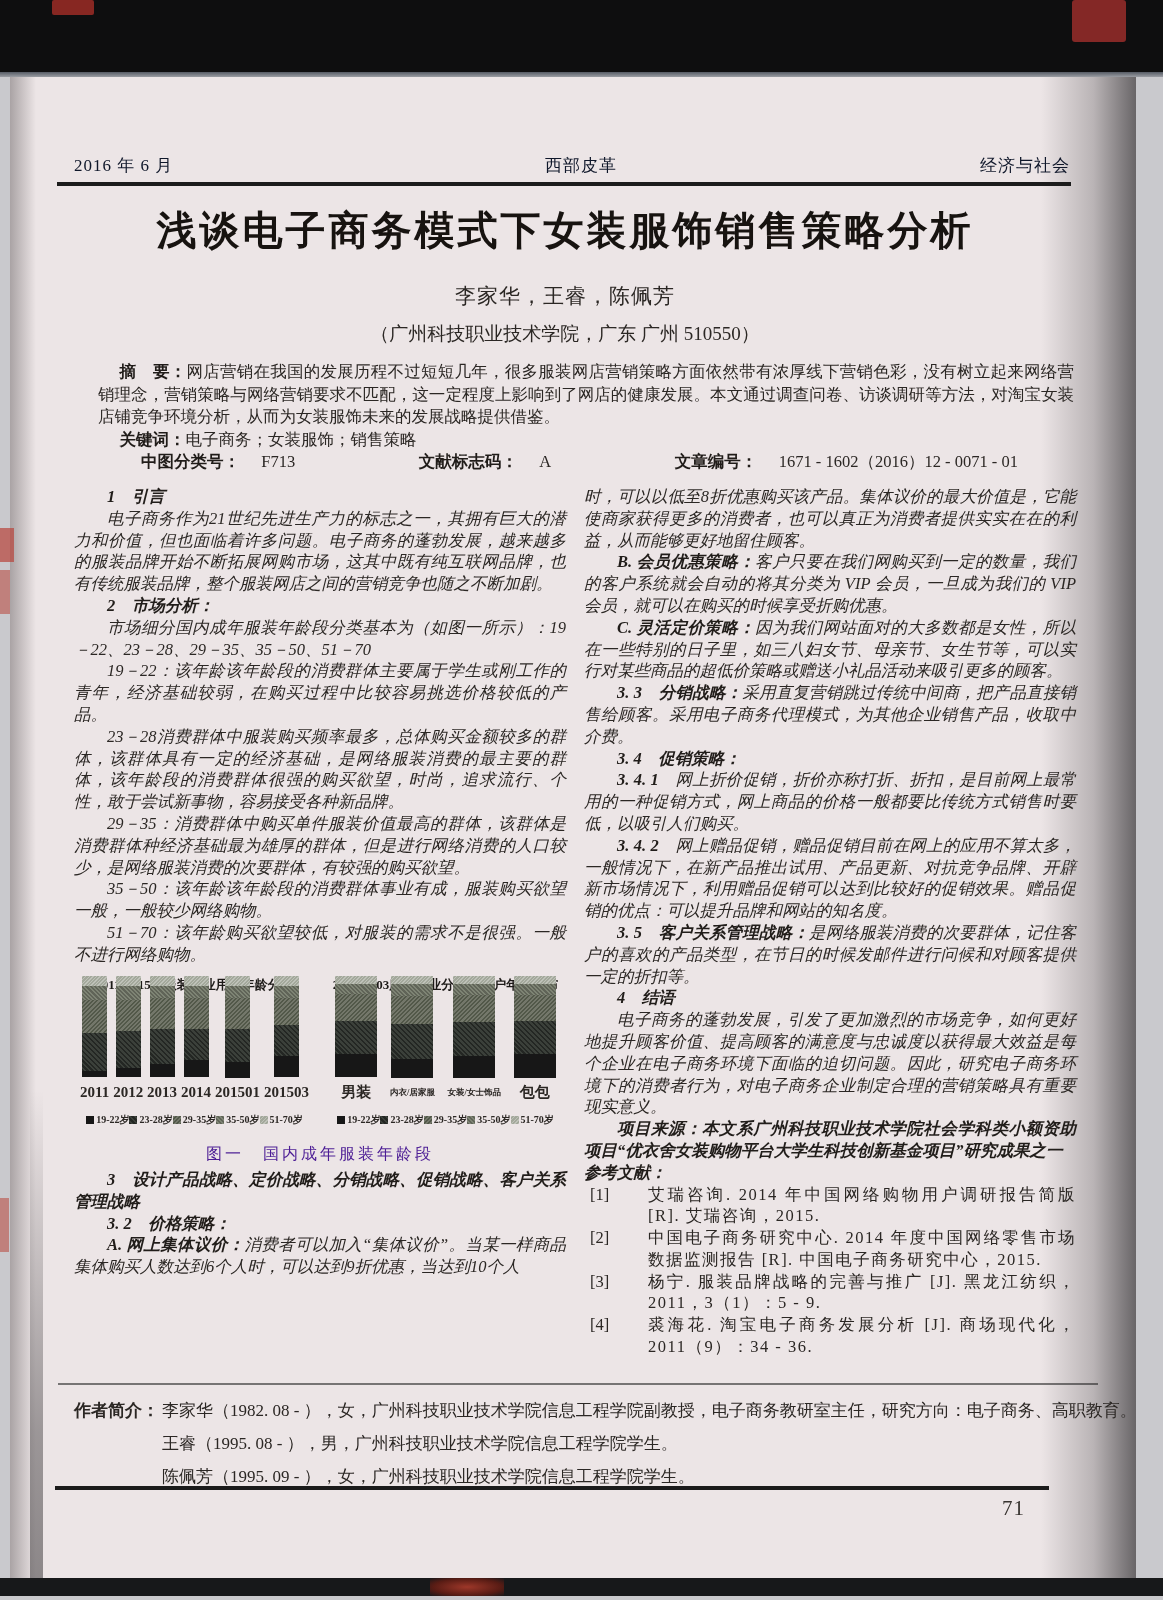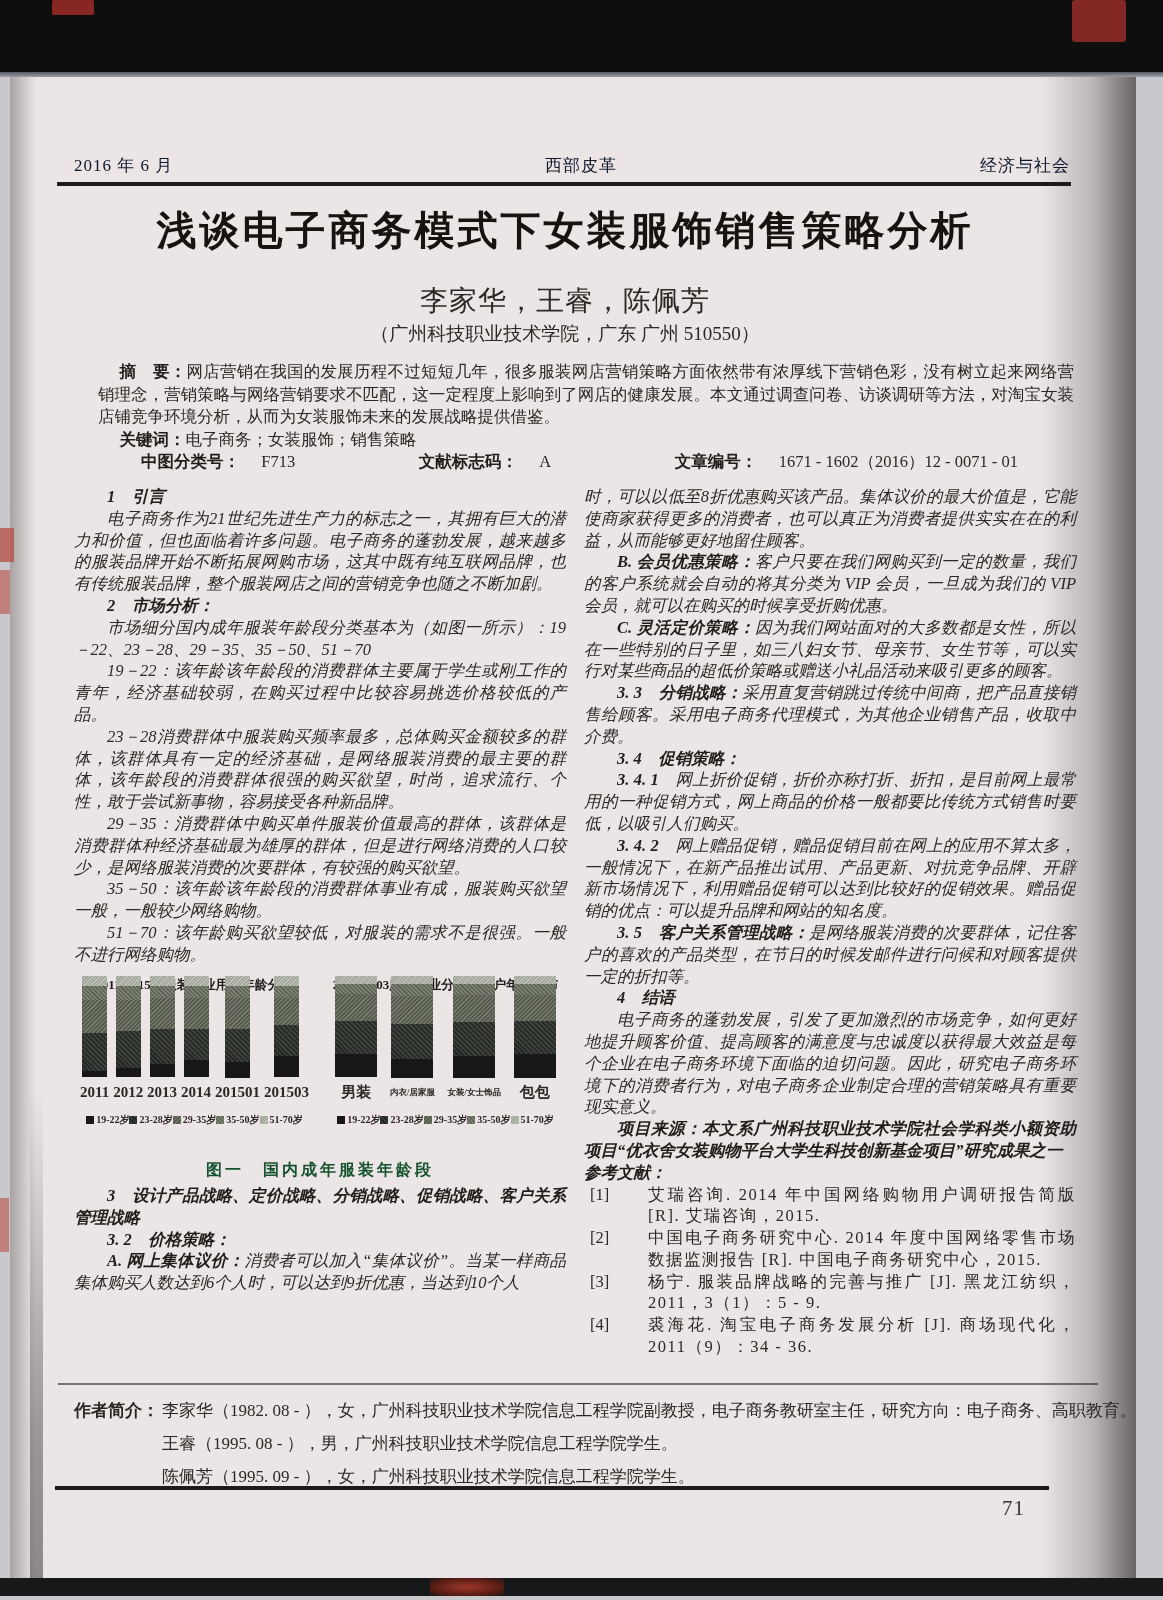--- a/index.html
+++ b/index.html
@@ -34,21 +34,21 @@
   
   .ph{position:absolute;top:154px;font-size:17px;color:#0f172a;letter-spacing:1px;}
   .ph-left{left:74px;}
   .ph-center{left:36px;width:1090px;text-align:center;}
   .ph-right{left:930px;width:140px;text-align:right;}
   .rule-header{position:absolute;left:57px;top:182px;width:1014px;height:4px;background:#1c1c1c;}
   
   .title{position:absolute;left:60px;top:203px;width:1010px;text-align:center;
     font-size:40px;font-weight:bold;letter-spacing:3px;color:#171310;}
   .authors{position:absolute;left:60px;top:282px;width:1010px;text-align:center;
-    font-size:28px;letter-spacing:1px;}
+    font-size:21px;letter-spacing:1px;}
   .affil{position:absolute;left:60px;top:321px;width:1010px;text-align:center;font-size:19px;}
   
   .abs{position:absolute;left:98px;top:361px;width:976px;font-size:16.5px;
     line-height:22.5px;text-align:justify;}
   .abs p{margin:0;}
   .abs .ind{text-indent:1.3em;}
   .abs b{color:#201c19;}
   .abs .meta span{display:inline-block;}
   .abs .meta .gap1{margin-right:98px;}
   .abs .meta .gap2{margin-right:98px;}
@@ -82,22 +82,22 @@
   .seg1{background:#3b403a;background-image:repeating-linear-gradient(45deg,rgba(0,0,0,.4) 0 1.5px,transparent 1.5px 3.5px);}
   .seg2{background:#525849;background-image:repeating-linear-gradient(135deg,rgba(235,230,225,.22) 0 1.5px,transparent 1.5px 3px);}
   .seg3{background:#7e8474;background-image:repeating-linear-gradient(45deg,rgba(40,40,35,.35) 0 1.5px,transparent 1.5px 3px);}
   .seg4{background:#a3a89b;background-image:repeating-linear-gradient(135deg,rgba(255,255,255,.3) 0 1px,transparent 1px 2.5px);}
   .bar-label{font-size:15px;font-weight:bold;margin-top:4px;white-space:nowrap;letter-spacing:0;}
   .bar-label.small{font-size:8.5px;}
   .legend{display:flex;justify-content:center;gap:0;margin-top:6px;font-size:10px;
     font-weight:bold;white-space:nowrap;letter-spacing:0;}
   .leg-item{display:inline-flex;align-items:center;gap:2px;}
   .sw{display:inline-block;width:8px;height:8px;flex:none;}
-  .fig-caption{text-align:center;font-weight:bold;font-size:16px;margin-top:28px;
-    letter-spacing:3px;color:#14532d;}
+  .fig-caption{text-align:center;font-weight:normal;font-size:16px;margin-top:12px;
+    letter-spacing:3px;color:#4c1d95;}
   
   .rule-footer{position:absolute;left:58px;top:1383px;width:1040px;height:2px;background:rgba(40,40,40,.6);}
   .bios{position:absolute;left:74px;top:1394px;width:1010px;font-size:17px;line-height:33px;padding-left:88px;}
   .bios .blabel{position:absolute;left:0;top:0;font-weight:bold;}
   .bios div{white-space:nowrap;overflow:hidden;}
   .rule-bottom{position:absolute;left:55px;top:1486px;width:994px;height:3.5px;background:#1b1b1b;}
   .page-num{position:absolute;left:1002px;top:1496px;font-size:21px;color:#37332f;letter-spacing:1px;}
 </style>
 </head>
 <body>

